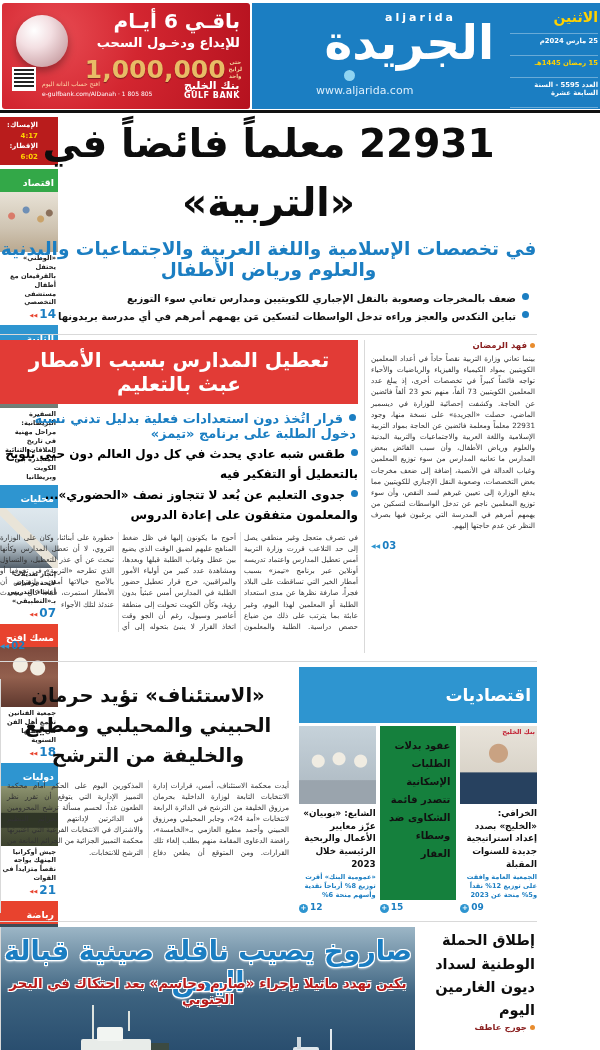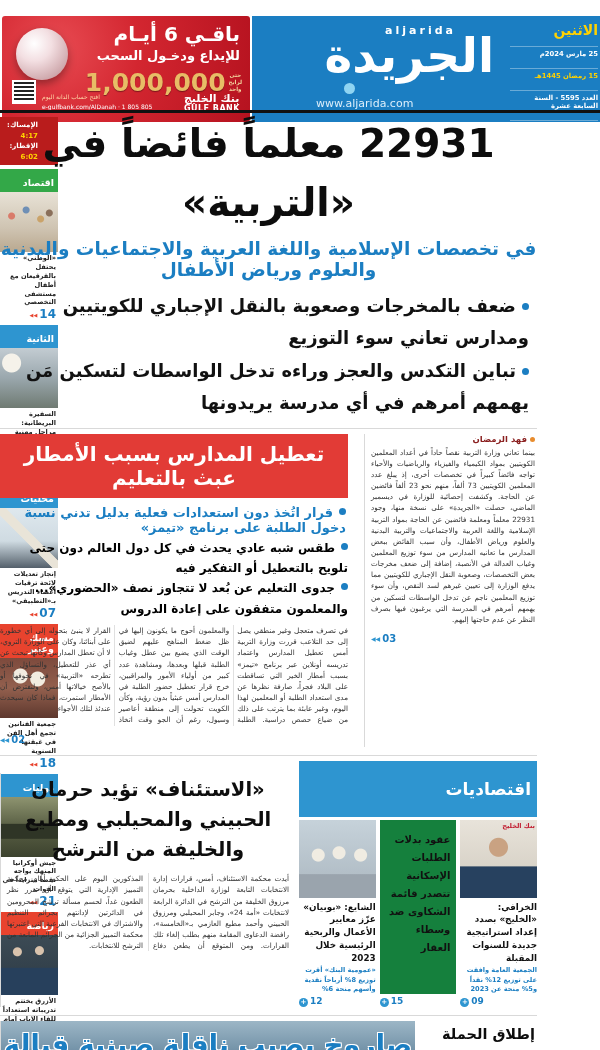--- a/index.html
+++ b/index.html
@@ -1,21 +1,21 @@
 <!DOCTYPE html>
 <html lang="ar" dir="rtl"><head>
 <meta charset="utf-8">
 <style>
   * { margin:0; padding:0; box-sizing:border-box; }
   html,body { background:#e9e9e9; }
   body { font-family:"DejaVu Sans", sans-serif; direction:rtl; }
   .page { position:relative; width:600px; height:1050px; margin:0 auto; background:#fff; overflow:hidden; }
 
   
-  .topbar { position:absolute; top:16px; right:0; left:0; height:106px; }
+  .topbar { position:absolute; top:3px; right:0; left:0; height:106px; }
   .ad { position:absolute; left:2px; top:0; width:248px; height:106px;
         background:radial-gradient(circle at 22% 30%, #e84b52 0%, #d32630 40%, #b5121f 100%);
         border-radius:3px; overflow:hidden; color:#fff; }
   .ad-pearl { position:absolute; left:14px; top:12px; width:52px; height:52px; border-radius:50%;
         background:radial-gradient(circle at 35% 30%, #ffffff 0%, #f3dfe2 35%, #cfa9ad 75%, #a87f85 100%);
         box-shadow:0 4px 8px rgba(0,0,0,.35); }
   .ad-line1 { position:absolute; right:10px; top:6px; font-size:20px; font-weight:bold; letter-spacing:1px; }
   .ad-line2 { position:absolute; right:10px; top:32px; font-size:13px; font-weight:bold; }
   .ad-amount-row { position:absolute; right:8px; top:52px; display:flex; align-items:center; gap:3px; direction:rtl; }
   .ad-note { font-size:5.5px; line-height:1.3; color:#f3d9a0; text-align:center; font-weight:bold; white-space:pre-line; }
@@ -79,32 +79,32 @@
              linear-gradient(180deg,#3c4b55 0%,#2c3944 100%); }
   .barcode { margin-top:auto; height:44px; background:
              repeating-linear-gradient(90deg,#000 0 1px,#fff 1px 3px,#000 3px 5px,#fff 5px 6px);
              border:3px solid #fff; }
 
   
   .main { position:absolute; top:115px; right:63px; left:0; width:537px; }
   .lead-headline { font-size:39px; font-weight:900; color:#0d0d0d; text-align:center; line-height:1.5; letter-spacing:-1px; }
   .lead-sub { font-size:18.5px; font-weight:bold; color:#1b7ec2; text-align:center; margin-top:6px; }
   .lead-bullets { margin:10px 8px 0; }
-  .lead-bullets .b { font-size:18px; font-weight:bold; color:#111; line-height:1.8; text-align:right; }
+  .lead-bullets .b { font-size:10px; font-weight:bold; color:#111; line-height:1.8; text-align:right; }
   .dot::before { content:""; display:inline-block; width:7px; height:7px; border-radius:50%; background:#1b7ec2; margin-left:6px; vertical-align:2px; }
 
   .row { display:flex; border-top:1px solid #d9d9d9; margin-top:8px; padding-top:5px; }
   .vdiv { border-left:1px solid #d9d9d9; }
 
   
   .rain-right { width:172px; padding:0 2px 0 6px; }
   .byline { font-size:8.5px; font-weight:bold; color:#8a1f1f; margin-bottom:3px; }
   .byline::before { content:""; display:inline-block; width:5px; height:5px; background:#e88c2e; border-radius:50%; margin-left:3px; }
   .small-body { font-size:7.2px; color:#333; text-align:justify; line-height:1.55; }
-  .rain-left { flex:1; padding-right:16px; }
+  .rain-left { flex:1; padding-right:6px; }
   .rain-banner { background:#e23b36; color:#fff; font-size:20px; font-weight:bold; text-align:center; padding:8px 4px; }
   .rain-sub { color:#1b7ec2; font-size:13px; font-weight:bold; margin:7px 2px 3px; text-align:right; }
   .rain-bullets .b { font-size:12px; font-weight:bold; line-height:1.7; }
   .cols3 { column-count:3; column-gap:8px; column-rule:1px solid #e0e0e0; margin-top:6px; }
   .pgmark { display:inline-block; color:#1b7ec2; font-weight:bold; font-size:10px; }
   .pgmark::after { content:"◀◀"; color:#2e95d0; font-size:6px; margin-right:2px; vertical-align:1px; }
   .pg-row { text-align:left; margin-top:2px; }
 
   
   .economy { width:238px; }
@@ -207,21 +207,21 @@
     </div>
 
     <div class="side-sec">
       <div class="side-head blue">محليات</div>
       <div class="side-photo ph-local"></div>
       <div class="side-cap">إنجاز تعديلات لائحة ترقيات أعضاء التدريس بـ«التطبيقي»</div>
       <div class="side-pg">07</div>
     </div>
 
     <div class="side-sec">
-      <div class="side-head red">مسك وعنبر</div>
+      <div class="side-head red">مسك افتح</div>
       <div class="side-photo ph-art"></div>
       <div class="side-cap">جمعية الفنانين تجمع أهل الفن في غبقتها السنوية</div>
       <div class="side-pg">18</div>
     </div>
 
     <div class="side-sec">
       <div class="side-head blue">دوليات</div>
       <div class="side-photo ph-intl"></div>
       <div class="side-cap">جيش أوكرانيا المنهك يواجه نقصاً متزايداً في القوات</div>
       <div class="side-pg">21</div>

